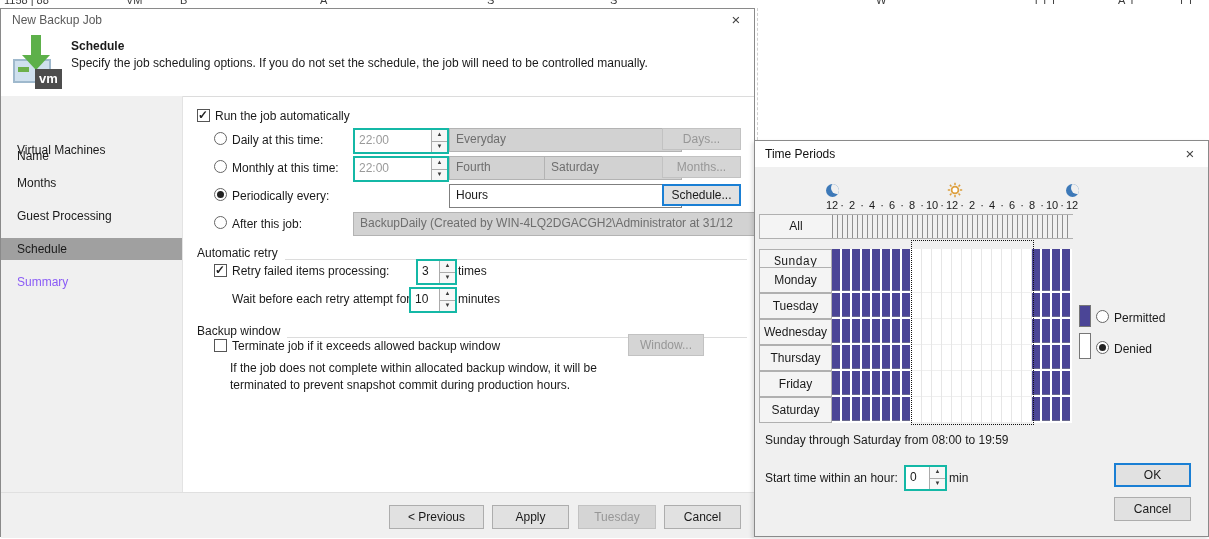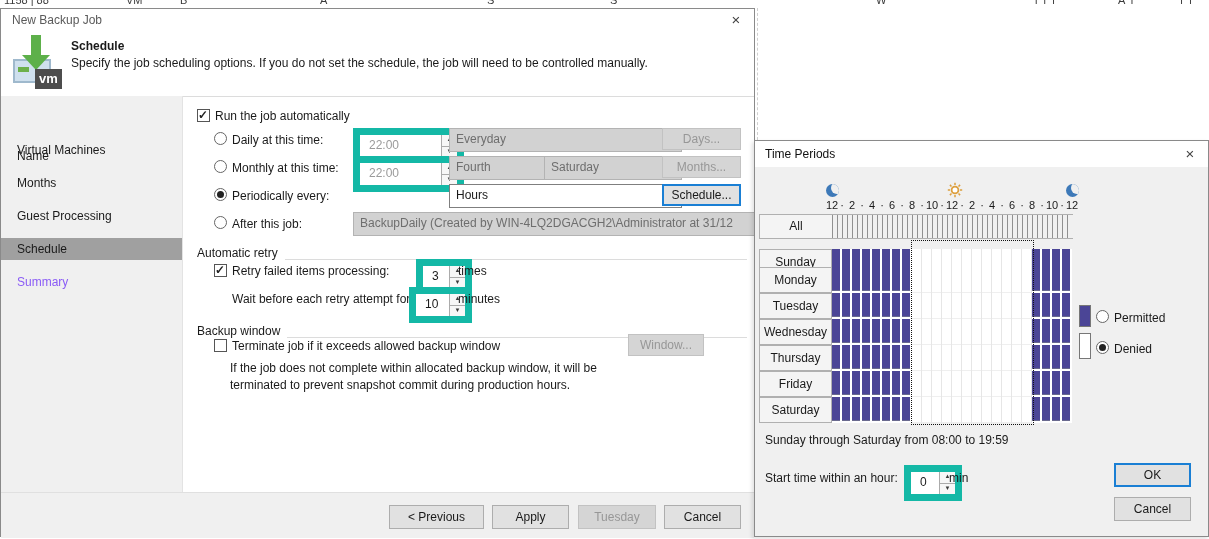--- a/index.html
+++ b/index.html
@@ -36,21 +36,21 @@
   .lbl{position:absolute;font-size:12px;white-space:nowrap;line-height:14px}
   .cb{position:absolute;width:13px;height:13px;border:1px solid #555;background:#fff;box-sizing:border-box}
   .cb.on::after{content:"✓";position:absolute;left:0;top:-2px;font-size:12px;font-weight:bold;color:#222}
   .radio{position:absolute;width:13px;height:13px;border:1px solid #666;border-radius:50%;background:#fff;box-sizing:border-box}
   .radio.on::after{content:"";position:absolute;left:2px;top:2px;width:7px;height:7px;border-radius:50%;background:#222}
   .combo{position:absolute;height:22px;border:1px solid #7f7f7f;background:#fff;line-height:20px;
          padding:0 18px 0 6px;overflow:hidden;white-space:nowrap}
   .combo::after{content:"∨";position:absolute;right:5px;top:2px;font-size:10px;color:#444}
   .combo.disabled{background:#d2d2d2;border-color:#b3b3b3;color:#6e6e6e}
   .combo.disabled::after{color:#8f8f8f}
-  .spin-box{position:absolute;height:22px;border:7px solid #14b8a6;background:#fff;line-height:20px;padding-left:9px;overflow:hidden}
+  .spin-box{position:absolute;height:22px;border:2px solid #14b8a6;background:#fff;line-height:20px;padding-left:4px;overflow:hidden}
   .spin-box.dim{color:#9a9a9a}
   .spin-btns{position:absolute;right:0;top:0;bottom:0;width:15px;border-left:1px solid #ababab;display:flex;flex-direction:column;background:#f7f7f7}
   .spin-btns span{flex:1;font-size:6px;color:#3a3a3a;text-align:center;line-height:9px}
   .spin-btns span:first-child{border-bottom:1px solid #ababab}
   .btn{position:absolute;height:24px;background:#e1e1e1;border:1px solid #adadad;box-sizing:border-box;
        text-align:center;line-height:22px;font-size:12px}
   .btn.small{height:22px;line-height:20px}
   .btn.disabled{background:#d5d5d5;border-color:#c2c2c2;color:#979797}
   .btn.focus{border:2px solid var(--focus);line-height:20px}
   .btn.small.focus{line-height:18px}
@@ -295,21 +295,21 @@
         <div class="tick"></div>
         <div class="tick"></div>
         <div class="tick"></div>
         <div class="tick"></div>
         <div class="tick"></div>
         <div class="tick"></div>
         <div class="tick"></div>
       </div>
 
     <div id="tp-grid">
-        <div class="day-row" style="top: 108px;">
+        <div class="day-row" style="top: 108px; font-family: Liberation Mono, monospace;">
           <div class="day-label">Sunday</div>
           <div class="cells">
             <div class="cell p"></div>
             <div class="cell p"></div>
             <div class="cell p"></div>
             <div class="cell p"></div>
             <div class="cell p"></div>
             <div class="cell p"></div>
             <div class="cell p"></div>
             <div class="cell p"></div>

